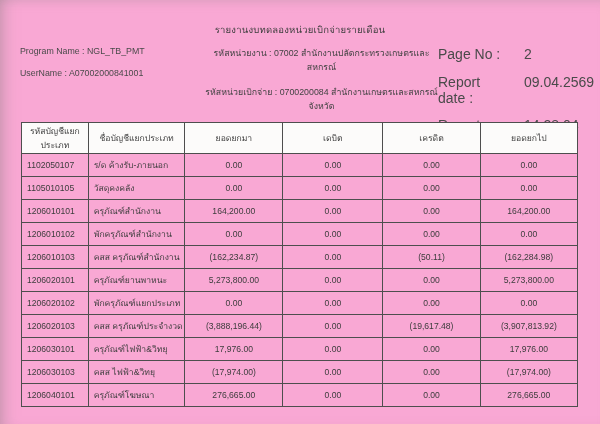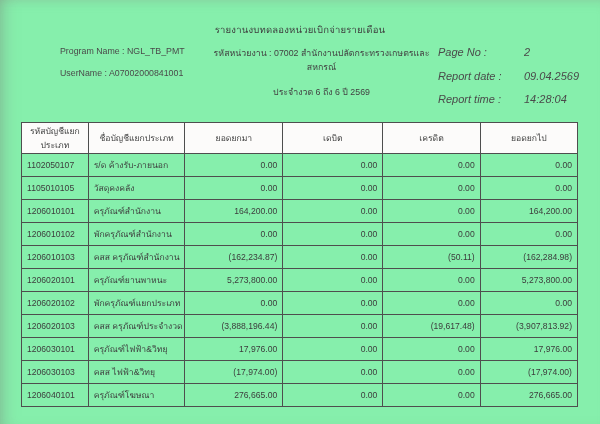--- a/index.html
+++ b/index.html
@@ -8,21 +8,21 @@
     width: 600px;
     height: 424px;
     background: #e9e7e4;
     font-family: "Liberation Sans", sans-serif;
     -webkit-font-smoothing: antialiased;
   }
   .page {
     position: relative;
     width: 600px;
     height: 424px;
-    background: #86efac;
+    background: #f9a8d4;
     color: #3b3b3b;
     overflow: hidden;
     box-shadow: inset 14px 0 18px -14px rgba(120,118,115,0.55),
                 inset 0 10px 14px -12px rgba(140,138,135,0.4);
   }
   .doc-title {
     position: absolute;
     top: 22px;
     left: 0;
     width: 100%;
@@ -34,24 +34,24 @@
   .header-grid {
     position: absolute;
     top: 46px;
     left: 20px;
     right: 14px;
     display: grid;
     grid-template-columns: 185px 1fr 148px;
     align-items: start;
   }
   .hdr-left .line, .hdr-right .line { margin-bottom: 11.5px; }
-  .hdr-left { font-size: 8.8px; color: #4a4a4a; margin-left: 40px; }
+  .hdr-left { font-size: 8.8px; color: #4a4a4a; }
   .hdr-center { text-align: center; font-size: 8.8px; color: #424242; }
   .hdr-center .line { margin-bottom: 11px; }
-  .hdr-right { font-size: 11px; color: #4a4a4a; font-style: italic; }
+  .hdr-right { font-size: 14px; color: #4a4a4a; }
   .hdr-right .line { display: flex; }
   .hdr-right .lbl { width: 70px; flex-shrink: 0; }
   .hdr-right .val { margin-left: 16px; }
   .tbl-wrap {
     position: absolute;
     top: 122px;
     left: 21px;
     width: 557px;
   }
   table {
@@ -72,21 +72,21 @@
     color: #3a3a3a;
   }
   td {
     height: 20px;
     padding: 1px 5px;
     white-space: nowrap;
     overflow: hidden;
   }
   td.code { text-align: left; }
   td.name { text-align: left; }
-  td.num  { text-align: right; }
+  td.num  { text-align: center; }
 </style>
 </head>
 <body>
 
 <div class="page">
 
   <div class="doc-title">รายงานงบทดลองหน่วยเบิกจ่ายรายเดือน</div>
 
   <div class="header-grid">
     <div class="hdr-left">
@@ -95,20 +95,21 @@
         <span>NGL_TB_PMT</span>
       </div>
       <div class="line">
         <span>UserName :</span>
         <span>A07002000841001</span>
       </div>
     </div>
 
     <div class="hdr-center">
       <div class="line">รหัสหน่วยงาน : 07002 สำนักงานปลัดกระทรวงเกษตรและสหกรณ์</div>
+      <div class="line">รหัสหน่วยเบิกจ่าย : 0700200084 สำนักงานเกษตรและสหกรณ์จังหวัด</div>
       <div class="line">ประจำงวด 6 ถึง 6 ปี 2569</div>
     </div>
 
     <div class="hdr-right">
       <div class="line">
         <span class="lbl">Page No :</span>
         <span class="val">2</span>
       </div>
       <div class="line">
         <span class="lbl">Report date :</span>

